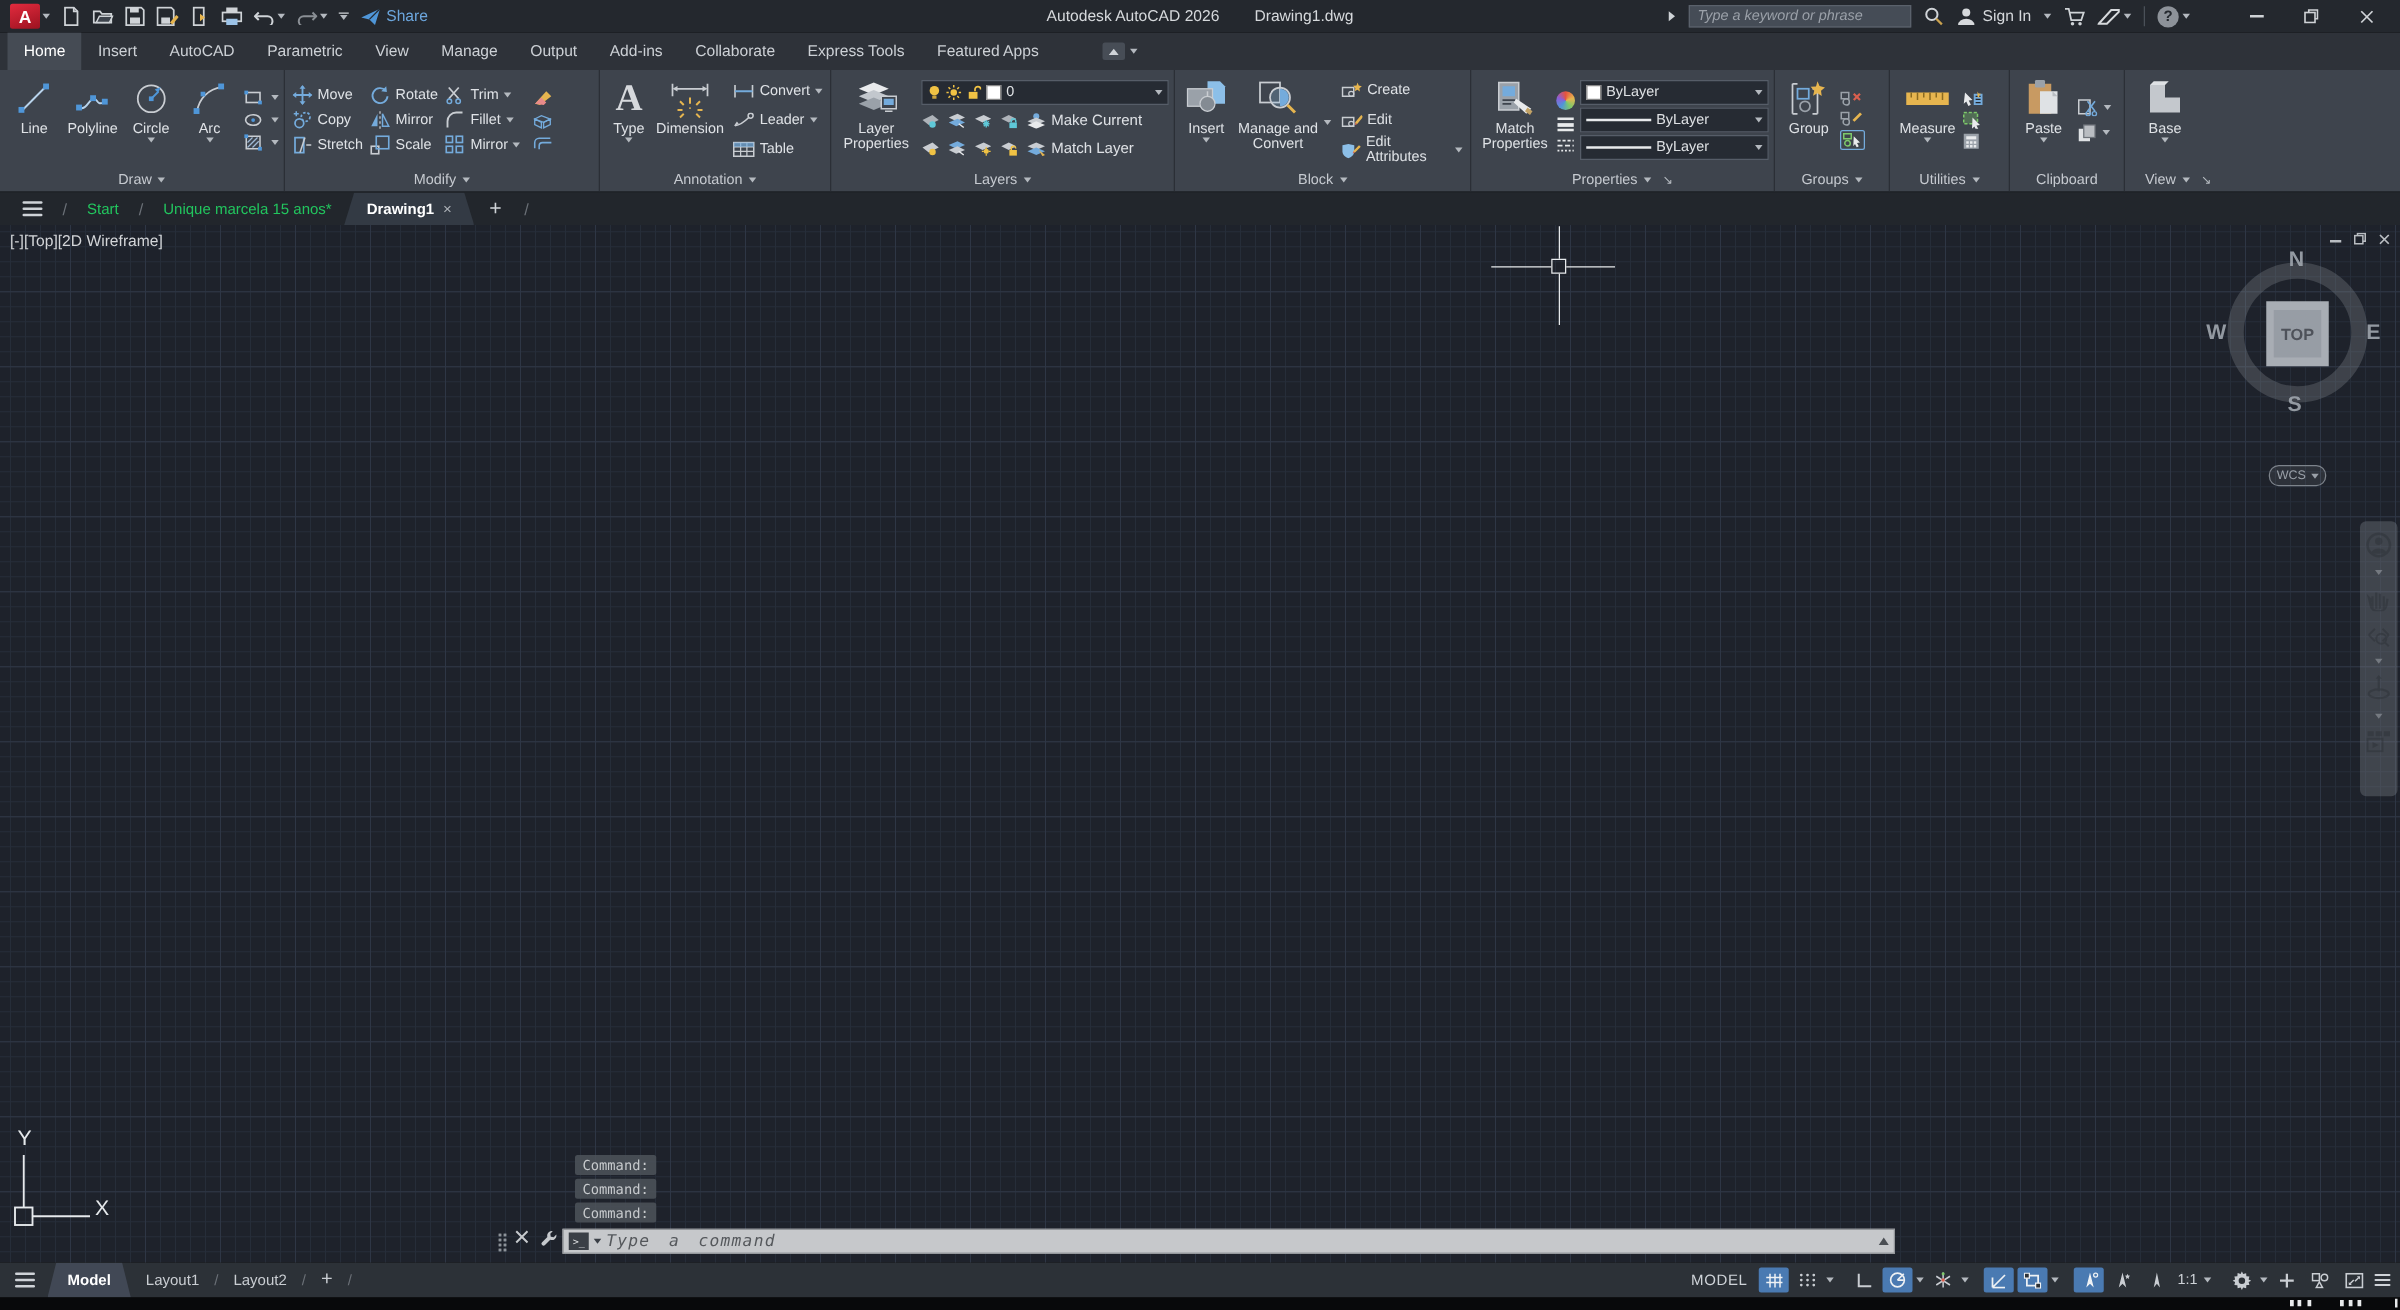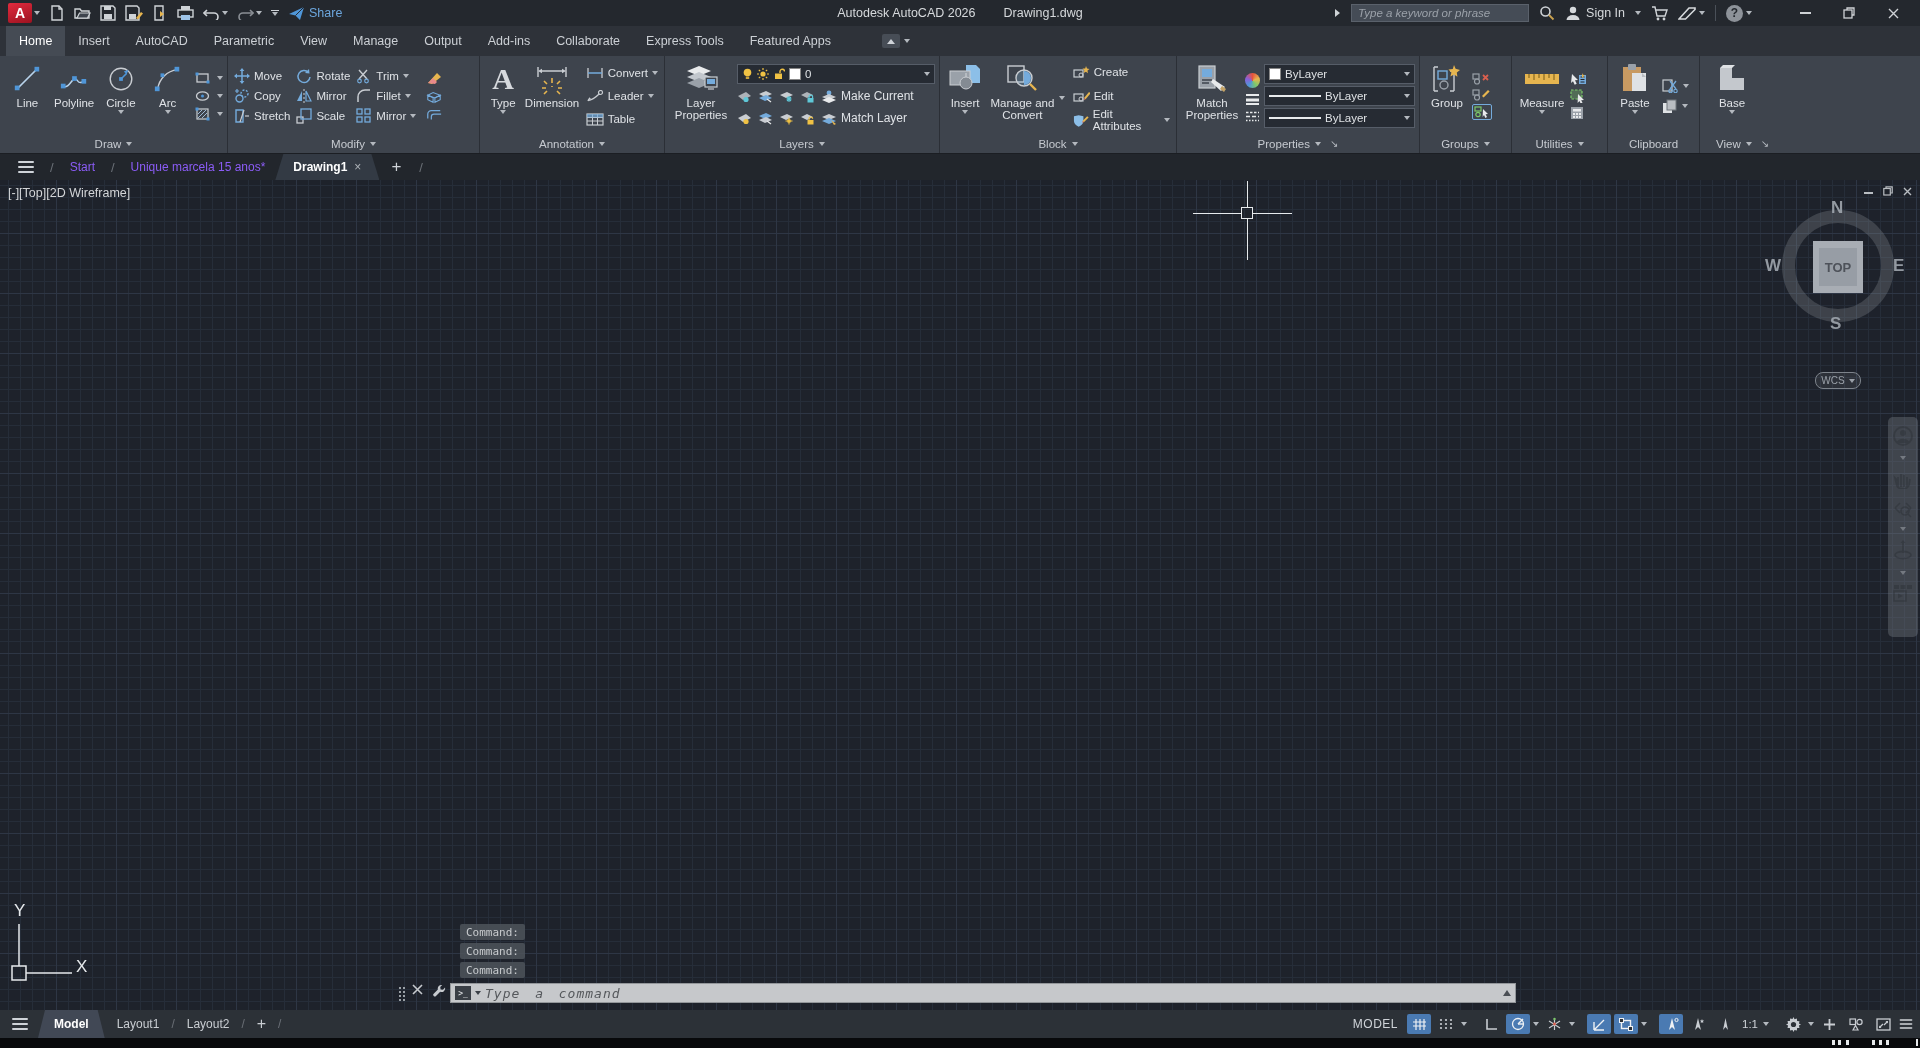--- a/index.html
+++ b/index.html
@@ -58,21 +58,21 @@
   .combo{background:#262b33;border:1px solid #565d68;height:20px;display:flex;align-items:center;
     padding:0 4px;gap:4px;color:#dfe2e5;font-size:11.5px}
   .combo .cv{margin-left:auto}
   .swatch{width:12px;height:12px;background:#fff;border:1px solid #888;flex:none}
   .wline{width:52px;height:2px;background:#e8eaec;flex:none}
   .launcher{color:#b4b9bf;font-size:10px;margin-left:4px}
 
   
   #filetabs{height:26px;background:var(--filetabs);display:flex;align-items:center;gap:2px;padding-left:10px}
   .ft-sep{color:#6b7077;font-size:13px;padding:0 6px}
-  .ftab{padding:0 8px;color:#8b5cf6;font-size:12px;height:100%;display:flex;align-items:center;gap:7px}
+  .ftab{padding:0 8px;color:#22c55e;font-size:12px;height:100%;display:flex;align-items:center;gap:7px}
   .ftab.active{background:var(--filetab-active);color:#fff;font-weight:bold;
     clip-path:polygon(8px 0,calc(100% - 8px) 0,100% 100%,0 100%);padding:0 18px}
   .ftab .x{color:#aeb3b9;font-weight:normal}
   #ft-plus{color:#cfd3d8;font-size:17px;padding:0 10px}
 
   
   #canvas{position:relative;height:830px;background-color:var(--canvas);
     background-image:
       linear-gradient(var(--grid2) 1px,transparent 1px),
       linear-gradient(90deg,var(--grid2) 1px,transparent 1px),

